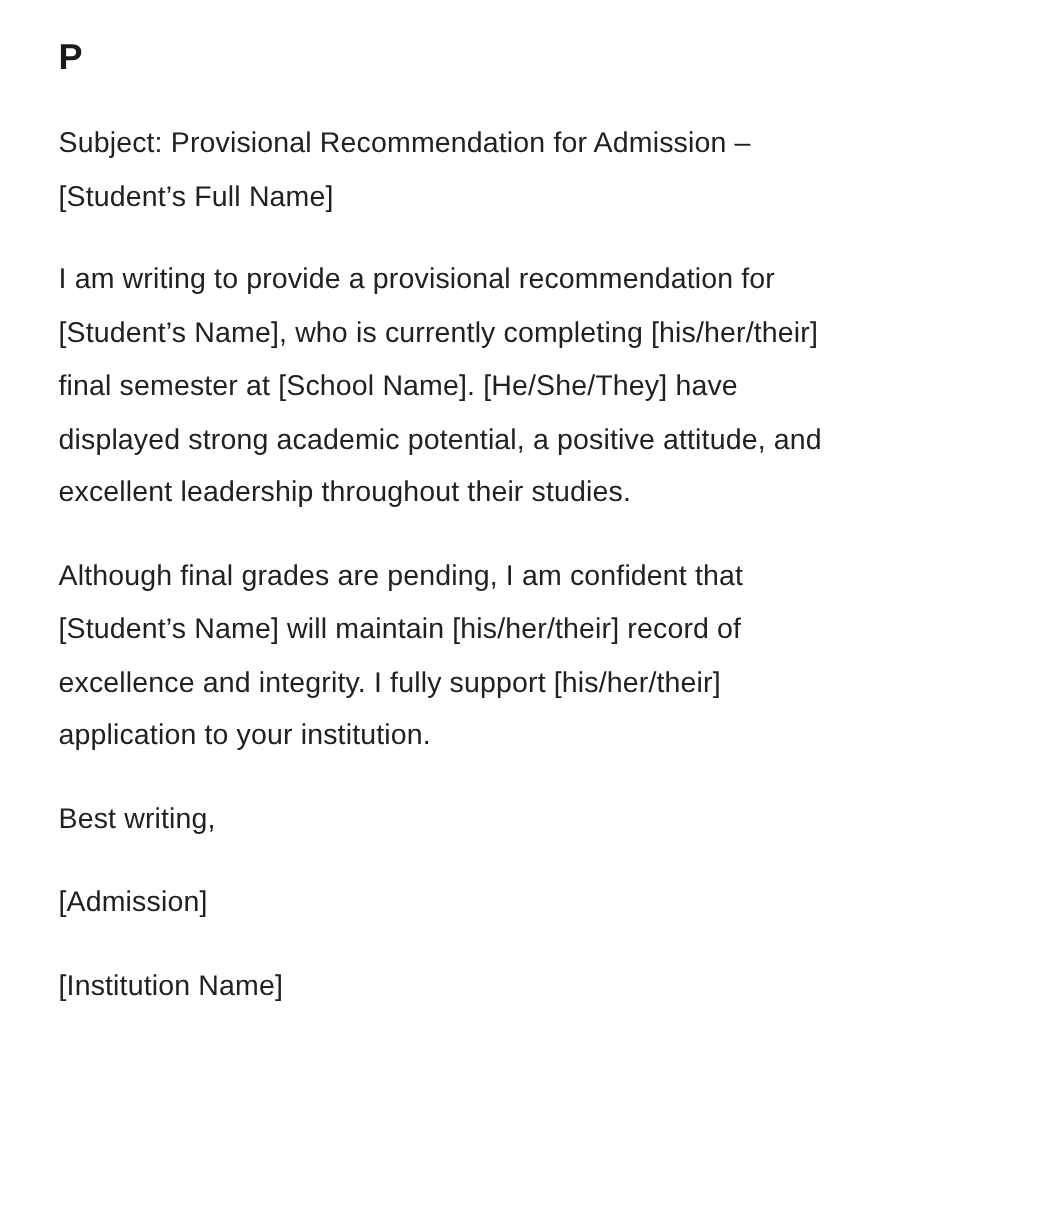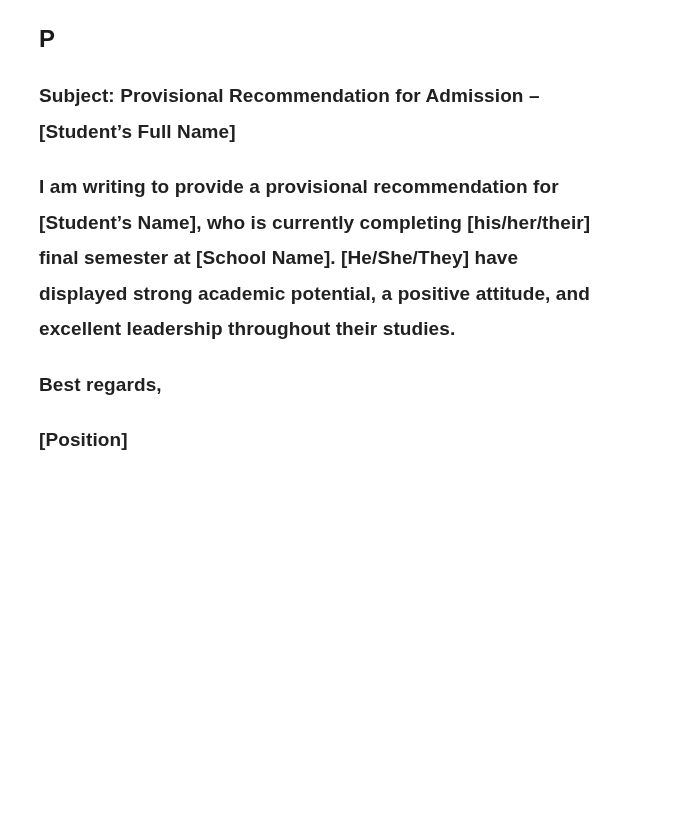--- a/index.html
+++ b/index.html
@@ -20,21 +20,21 @@
     margin: 0 0 24px 0;
     font-size: 24px;
     font-weight: 700;
     line-height: 30px;
     color: #1a1a1a;
     letter-spacing: 0.1px;
   }
   .doc-paragraph {
     margin: 0 0 20px 0;
     font-size: 19px;
-    font-weight: 700;
+    font-weight: 400;
     line-height: 35.5px;
     color: #212121;
     white-space: pre-line;
     letter-spacing: 0.1px;
   }
 </style>
 </head>
 <body>
 
 <div class="doc">
@@ -43,19 +43,24 @@
   <p class="doc-paragraph">Subject: Provisional Recommendation for Admission –
 [Student’s Full Name]</p>
 
 
   <p class="doc-paragraph">I am writing to provide a provisional recommendation for
 [Student’s Name], who is currently completing [his/her/their]
 final semester at [School Name]. [He/She/They] have
 displayed strong academic potential, a positive attitude, and
 excellent leadership throughout their studies.</p>
 
+  <p class="doc-paragraph">Although final grades are pending, I am confident that
+[Student’s Name] will maintain [his/her/their] record of
+excellence and integrity. I fully support [his/her/their]
+application to your institution.</p>
 
-  <p class="doc-paragraph">Best regards,</p>
+  <p class="doc-paragraph">Best writing,</p>
 
 
-  <p class="doc-paragraph">[Position]</p>
+  <p class="doc-paragraph">[Admission]</p>
 
+  <p class="doc-paragraph">[Institution Name]</p>
 </div>
 
 </body></html>

